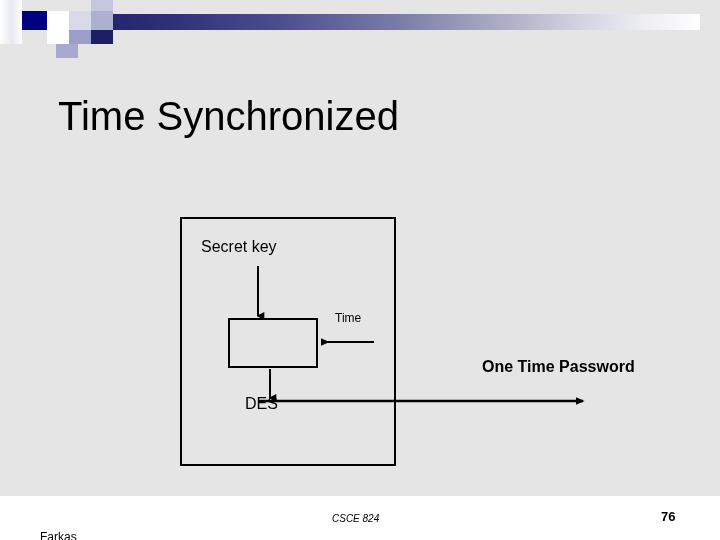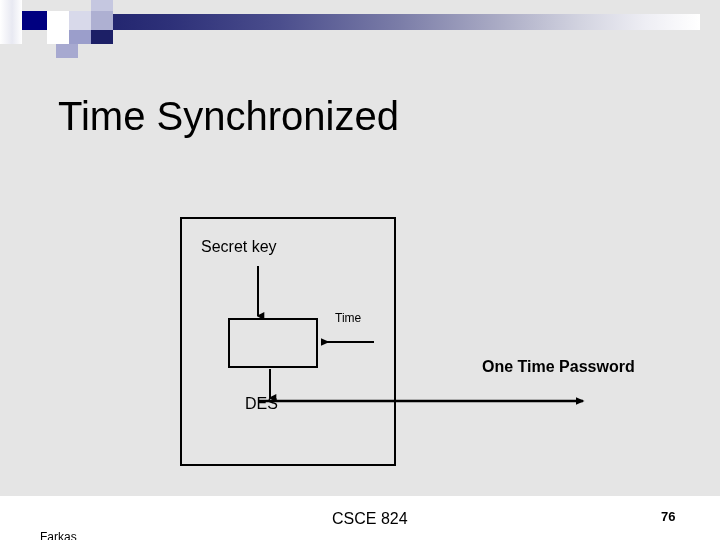--- a/index.html
+++ b/index.html
@@ -152,24 +152,25 @@
     font-size: 12px;
     line-height: 15px;
     color: #000000;
     white-space: nowrap;
     margin-top: 19px;
   }
   #footer-course {
     position: absolute;
     left: 332px;
     top: 511px;
-    font-size: 16px;
+    font-size: 10px;
     line-height: 15px;
     color: #000000;
     white-space: nowrap;
+    font-style: italic;
   }
   #footer-pagenum {
     position: absolute;
     left: 661px;
     top: 509px;
     font-size: 13px;
     line-height: 16px;
     font-weight: bold;
     color: #000000;
     white-space: nowrap;

